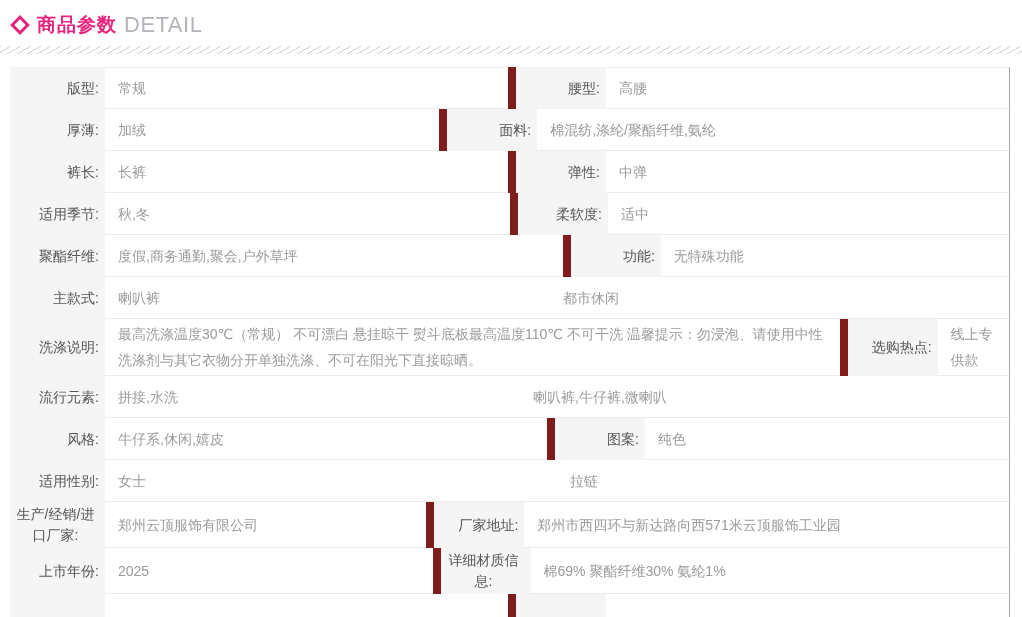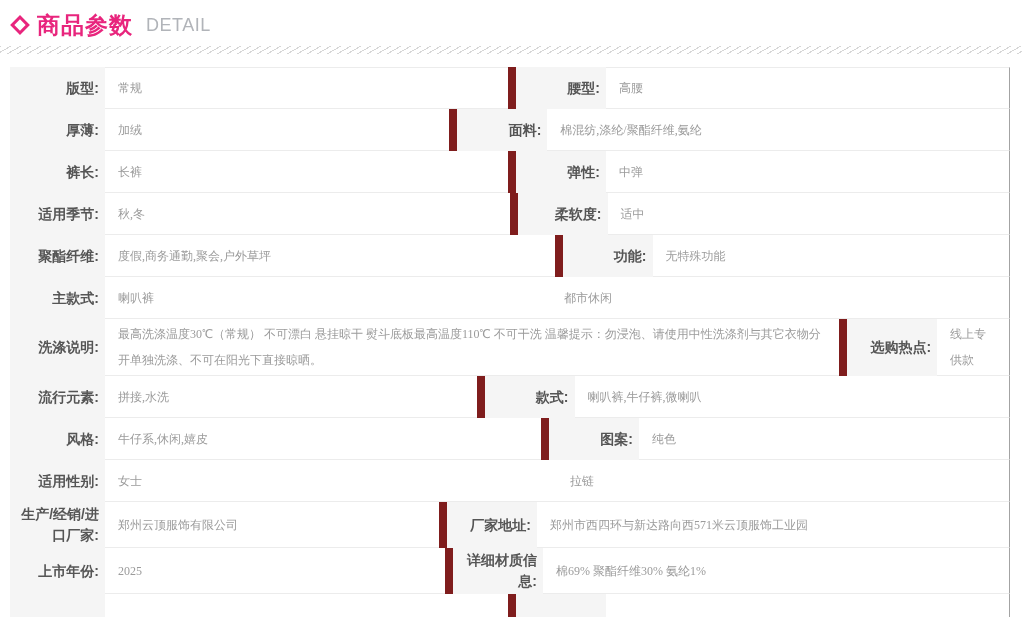--- a/index.html
+++ b/index.html
@@ -20,28 +20,28 @@
   .diamond {
     width: 8px;
     height: 8px;
     border: 3px solid #e8257d;
     transform: rotate(45deg);
     margin: 0 10px 0 3px;
     flex: 0 0 auto;
   }
   .title-cn {
     color: #e8257d;
-    font-size: 23px;
+    font-size: 19px;
     font-weight: bold;
     letter-spacing: 1px;
-    margin-right: 13px;
+    margin-right: 7px;
   }
   .title-en {
     color: #b1b4b9;
-    font-size: 18px;
+    font-size: 22px;
     letter-spacing: 0.5px;
   }
   .hatch {
     margin-top: 8px;
     height: 8px;
     width: 100%;
     background: repeating-linear-gradient(
       150deg,
       #d6d6d6 0px, #d6d6d6 1px,
       transparent 1px, transparent 5px
@@ -55,45 +55,44 @@
     align-items: stretch;
     min-height: 42px;
   }
   .cell-label {
     flex: 0 0 95px;
     width: 95px;
     box-sizing: border-box;
     background: #f5f5f5;
     color: #555555;
     font-size: 14px;
-    font-weight: bold;
+    font-weight: normal;
     line-height: 21px;
     display: flex;
     align-items: center;
     justify-content: flex-end;
-    text-align: right;
+    text-align: center;
     padding: 2px 6px 2px 2px;
   }
   .cell-label.right-col {
     border-left: 8px solid #7f1d1d;
     flex-basis: 98px;
     width: 98px;
   }
   .cell-value {
     flex: 1 1 auto;
     box-sizing: border-box;
     display: flex;
     align-items: center;
     color: #9b9b9b;
-    font-size: 12px;
+    font-size: 14px;
     line-height: 26px;
     padding: 2px 12px 2px 13px;
     border-bottom: 1px solid #ececec;
     background: #ffffff;
-    font-family: Liberation Serif, serif;
   }
   .cell-value.last {
     border-right: 1px solid #a3a3a3;
   }
   .prow:first-child .cell-value {
     border-top: 1px solid #ececec;
   }
 </style>
 </head>
 <body>
@@ -151,21 +150,20 @@
   <div class="prow">
     <div class="cell-label">洗涤说明:</div>
     <div class="cell-value">最高洗涤温度30℃（常规） 不可漂白 悬挂晾干 熨斗底板最高温度110℃ 不可干洗 温馨提示：勿浸泡、请使用中性洗涤剂与其它衣物分开单独洗涤、不可在阳光下直接晾晒。</div>
     <div class="cell-label right-col">选购热点:</div>
     <div class="cell-value last">线上专供款</div>
   </div>
 
   <div class="prow">
     <div class="cell-label">流行元素:</div>
     <div class="cell-value">拼接,水洗</div>
-    <div class="cell-label right-col">款式:</div>
     <div class="cell-value last">喇叭裤,牛仔裤,微喇叭</div>
   </div>
 
   <div class="prow">
     <div class="cell-label">风格:</div>
     <div class="cell-value">牛仔系,休闲,嬉皮</div>
     <div class="cell-label right-col">图案:</div>
     <div class="cell-value last">纯色</div>
   </div>
 

